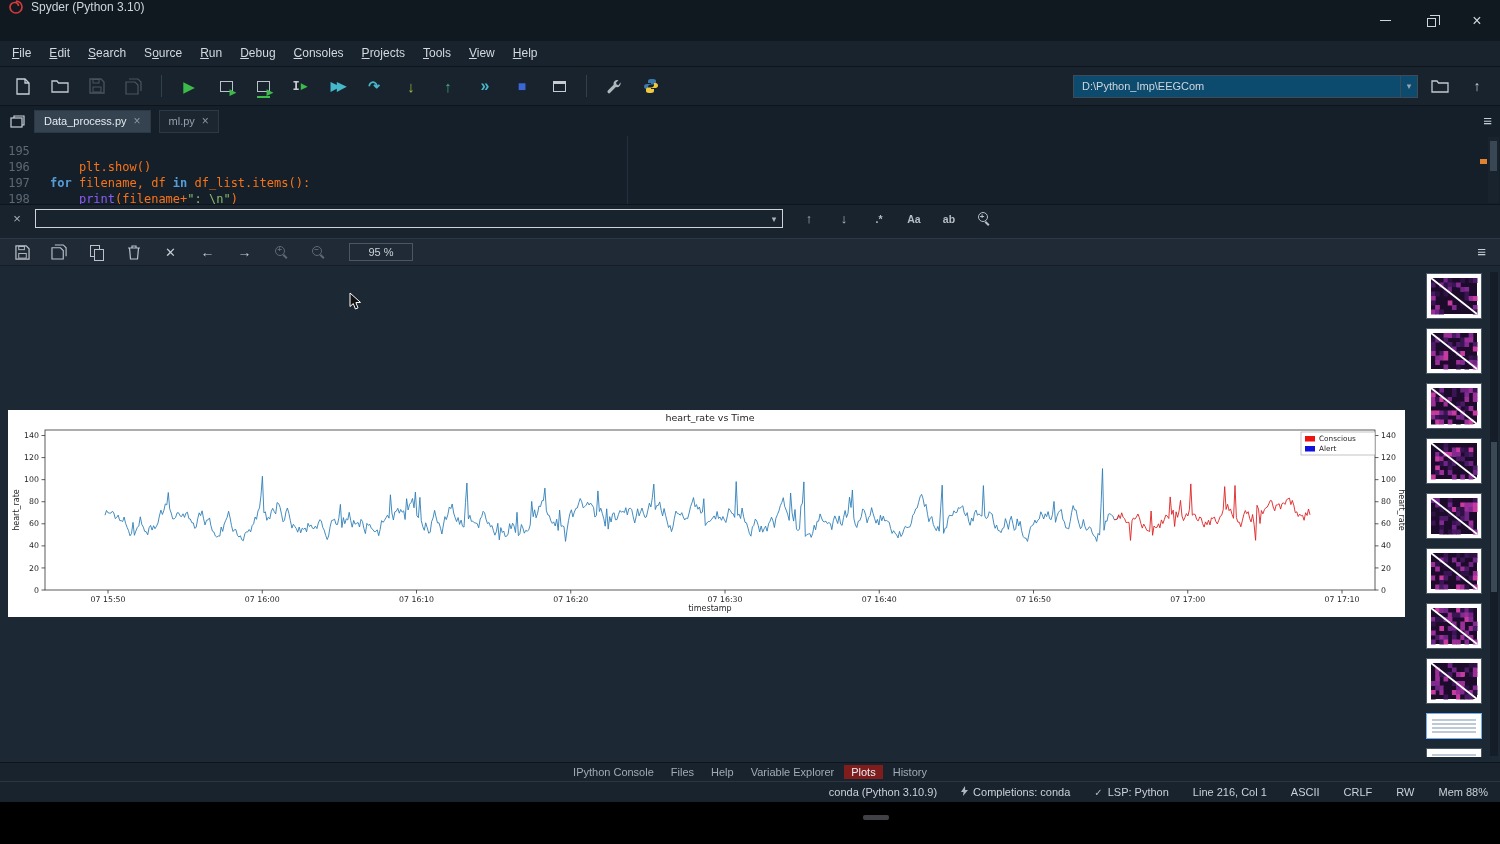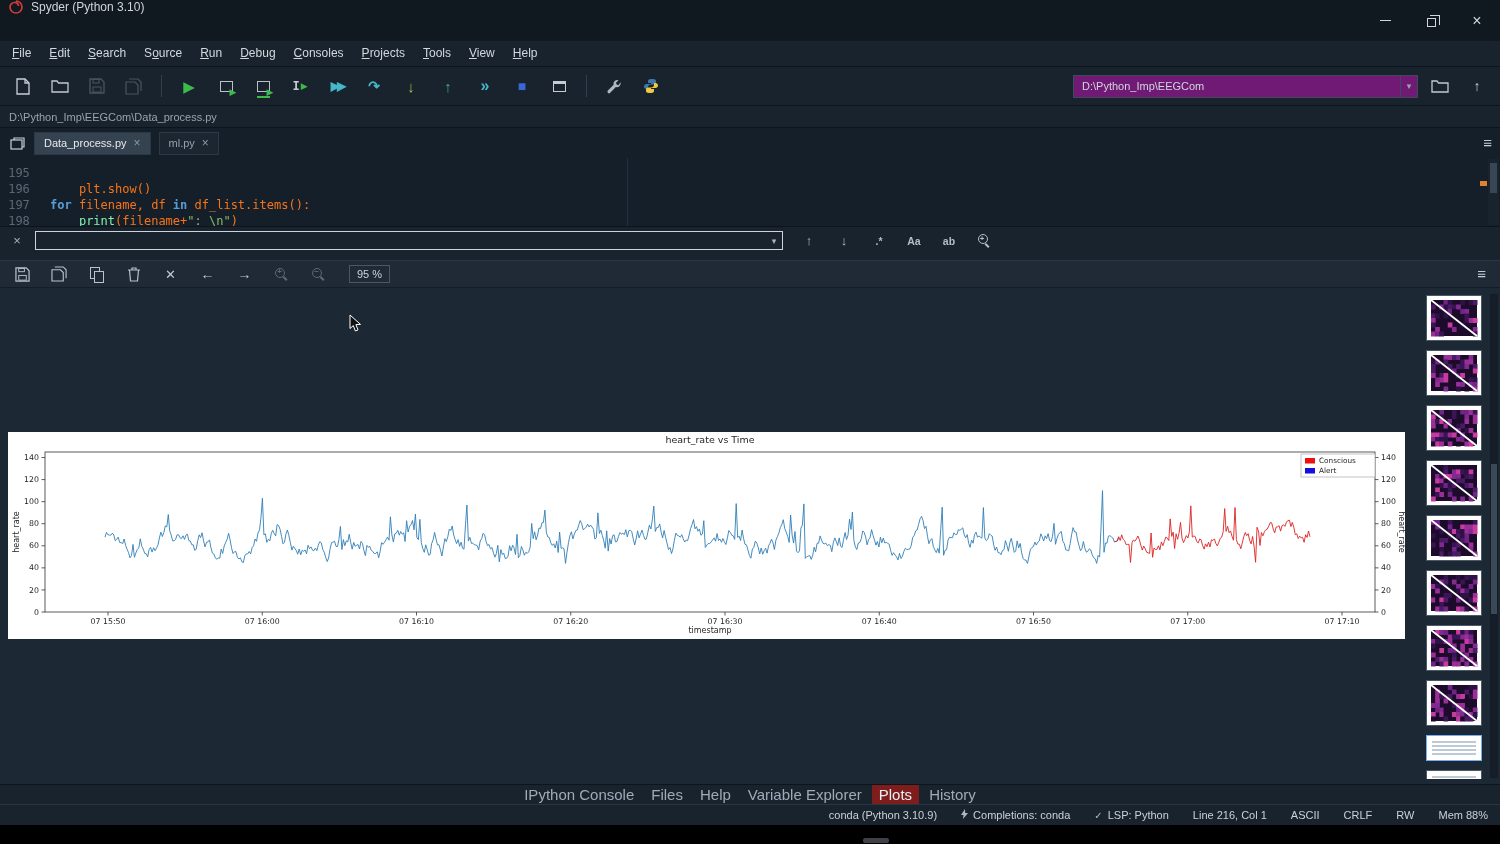--- a/index.html
+++ b/index.html
@@ -33,42 +33,42 @@
   .g-dbl{letter-spacing:-3px;font-size:12px}
   .g-down{color:#9cbd3c;font-size:15px;font-weight:bold}
   .g-up{color:#3fae7a;font-size:15px;font-weight:bold}
   .g-stop{color:#3a66d6;font-size:14px;line-height:1}
   .cellbox{width:13px;height:11px;border:1.3px solid #b9c1c9;position:relative;display:inline-block}
   .cellplay{position:absolute;right:-5px;bottom:-6px;color:#3dbb4a;font-size:9px;line-height:1}
   .cellbox.adv::after{content:"";position:absolute;left:-1px;bottom:-7px;width:13px;height:2px;background:#3dbb4a}
   .ibeam{font:bold 12px "DejaVu Sans Mono",monospace;color:#c6ccd2}
   .miniplay{color:#3dbb4a;font-size:9px;margin-left:1px}
   .maxpane{width:13px;height:11px;border:1.4px solid #c6ccd2;border-top-width:3px}
-  .wd-box{margin-left:auto;width:345px;height:23px;border:1px solid #3e4a57;background:#701a75;display:flex;align-items:center;font-size:11px;color:#cfd6dd;padding-left:8px}
+  .wd-box{margin-left:auto;width:345px;height:23px;border:1px solid #3e4a57;background:#0c4a6e;display:flex;align-items:center;font-size:11px;color:#cfd6dd;padding-left:8px}
   .wd-arrow{margin-left:auto;width:17px;height:100%;display:flex;align-items:center;justify-content:center;border-left:1px solid #3e4a57;color:#9aa5b0;font-size:9px}
   .g-uparrow{color:#c6ccd2;font-size:14px;font-weight:bold}
 
   
   .pathbar{flex:0 0 22px;background:#19232d;display:flex;align-items:center;padding-left:9px;font-size:11px;color:#98a3ae;border-top:1px solid #0d141b}
 
   
   .editor{flex:0 0 98px;background:#151f29;position:relative;border-top:1px solid #0d141b}
   .tabbar{height:30px;display:flex;align-items:center;padding-left:6px;gap:6px}
   .pane-btn{width:22px;height:22px;display:flex;align-items:center;justify-content:center}
   .tabs{display:flex;gap:8px}
   .tab{height:23px;display:flex;align-items:center;gap:7px;padding:0 9px;font-size:11px;background:#1c2631;border:1px solid #2c3843;color:#93a0ad}
   .tab.active{background:#35424f;color:#e4eaf0}
   .tabx{font-size:12px;color:#8b98a5;line-height:1}
   .tabbar-right{margin-left:auto;margin-right:8px}
   .hamburger{color:#c3cbd3;font-size:15px;line-height:1}
   .code-wrap{display:flex;height:68px;overflow:hidden;padding-top:7px;position:relative}
   .gutter{width:50px;flex:0 0 50px;text-align:center;padding-right:12px;font:12px/16px "DejaVu Sans Mono",monospace;color:#5c6874}
   .codecol{font:12px/16px "DejaVu Sans Mono",monospace;color:#d8dee4;white-space:pre}
   .sg-kw{color:#569cd6;font-weight:bold}
-  .sg-bi{color:#86efac}
+  .sg-bi{color:#8b5cf6}
   .sg-st{color:#8cba6d}
   .sg-tx{color:#f97316}
   .edge-line{position:absolute;left:627px;top:0;bottom:0;width:1px;background:#243040}
   .ed-scroll{position:absolute;right:1px;top:31px;width:11px;bottom:1px;background:#19232d}
   .ed-thumb{position:absolute;left:2px;top:4px;width:7px;height:30px;background:#394754}
   .ed-mark{position:absolute;right:13px;top:53px;width:7px;height:5px;background:#e0822f}
 
   
   .searchbar{flex:0 0 28px;background:#19232d;display:flex;align-items:center;gap:10px;padding:0 9px;border-top:1px solid #0d141b}
   .sclose{font-size:13px;color:#a8b1ba;width:16px;text-align:center}
@@ -84,34 +84,34 @@
   .mag .sign{position:absolute;left:0.5px;top:-0.5px;width:8px;text-align:center;font-size:8px;line-height:9px;color:#b6bec6;font-weight:bold}
 
   
   .plots-pane{flex:0 0 530px;display:flex;flex-direction:column;background:#19232d}
   .pgap{height:6px}
   .plots-toolbar{height:28px;background:#1f2a36;display:flex;align-items:center;gap:8px;padding:0 8px;border-top:1px solid #2a3744;border-bottom:1px solid #141d26}
   .ptbtn{width:29px;height:24px;display:flex;align-items:center;justify-content:center;color:#c3cbd3;font-size:14px}
   .copy-ic{position:relative;width:13px;height:14px;display:inline-block}
   .copy-ic::before{content:"";position:absolute;left:0;top:0;width:8px;height:10px;border:1.2px solid #b9c1c9;background:#1f2a36}
   .copy-ic::after{content:"";position:absolute;left:3.5px;top:3.5px;width:8px;height:10px;border:1.2px solid #b9c1c9;background:#1f2a36}
-  .zoombox{width:41px;height:18px;border:1px solid #4a5663;display:flex;align-items:center;justify-content:center;font-size:11px;color:#ccd3da;margin-left:8px}
+  .zoombox{width:64px;height:18px;border:1px solid #4a5663;display:flex;align-items:center;justify-content:center;font-size:11px;color:#ccd3da;margin-left:8px}
   .pt-right{margin-left:auto;margin-right:6px}
   .plots-body{flex:1;position:relative;background:#1d2835}
   .figure{position:absolute;left:8px;top:144px;width:1397px;height:207px;background:#fff}
   #chart-svg text{font-family:"DejaVu Sans",sans-serif}
   .thumbs{position:absolute;right:16px;top:7px;bottom:5px;width:58px;display:flex;flex-direction:column;gap:9px;overflow:hidden}
   .thumb{width:56px;background:#fff;flex:0 0 auto;border:1px solid #4b5866;line-height:0}
   .thumb.selected{border:1px solid #72aef3}
   .thumbs-scroll{position:absolute;right:2px;top:6px;bottom:6px;width:8px;background:#151e28}
   .thumb-drag{position:absolute;left:1px;width:6px;top:170px;height:150px;background:#3b4855}
   .cursor-arrow{position:absolute;left:349px;top:26px;pointer-events:none}
 
   
-  .bottom-tabs{flex:0 0 19px;background:#19232d;display:flex;align-items:center;justify-content:center;gap:3px;font-size:15px;border-top:1px solid #0d141b}
+  .bottom-tabs{flex:0 0 19px;background:#19232d;display:flex;align-items:center;justify-content:center;gap:3px;font-size:11px;border-top:1px solid #0d141b}
   .btab{padding:1px 7px;color:#9fabb7}
   .btab.active{background:#7f1d1d;color:#e8eef4}
 
   
   .statusbar{flex:0 0 21px;background:#19232d;border-top:1px solid #2a3642;display:flex;align-items:center;justify-content:flex-end;gap:24px;padding-right:12px;font-size:11px;color:#c9d1d9}
   .sitem{display:flex;align-items:center;gap:5px}
   .sitem .ic{font-size:10px;color:#aeb8c2}
 
   .black{flex:1;background:#000;position:relative}
   .taskhint{position:absolute;left:863px;top:13px;width:26px;height:5px;background:#3f4146;border-radius:2px}
@@ -240,23 +240,20 @@
     <button class="tbtn">
         <svg width="18" height="14" viewBox="0 0 18 14">
           <path d="M1 2h5l1.5 2H17v9H1z" fill="none" stroke="#c2c9d0" stroke-width="1.3"></path>
         </svg>
       </button>
     <button class="tbtn">
         <span class="g-uparrow">↑</span>
       </button>
   </div>
 
-  <div class="pathbar">
-      <span>D:\Python_Imp\EEGCom\Data_process.py</span>
-    </div>
 
   <div class="editor">
     <div class="tabbar">
       <button class="pane-btn">
           <svg width="15" height="13" viewBox="0 0 15 13">
             <rect x="1" y="3" width="11" height="9" fill="none" stroke="#c9d0d7" stroke-width="1.2"></rect>
             <path d="M4 3V1h10v9h-2" fill="none" stroke="#c9d0d7" stroke-width="1.2"></path>
           </svg>
         </button>
       <div class="tabs">

